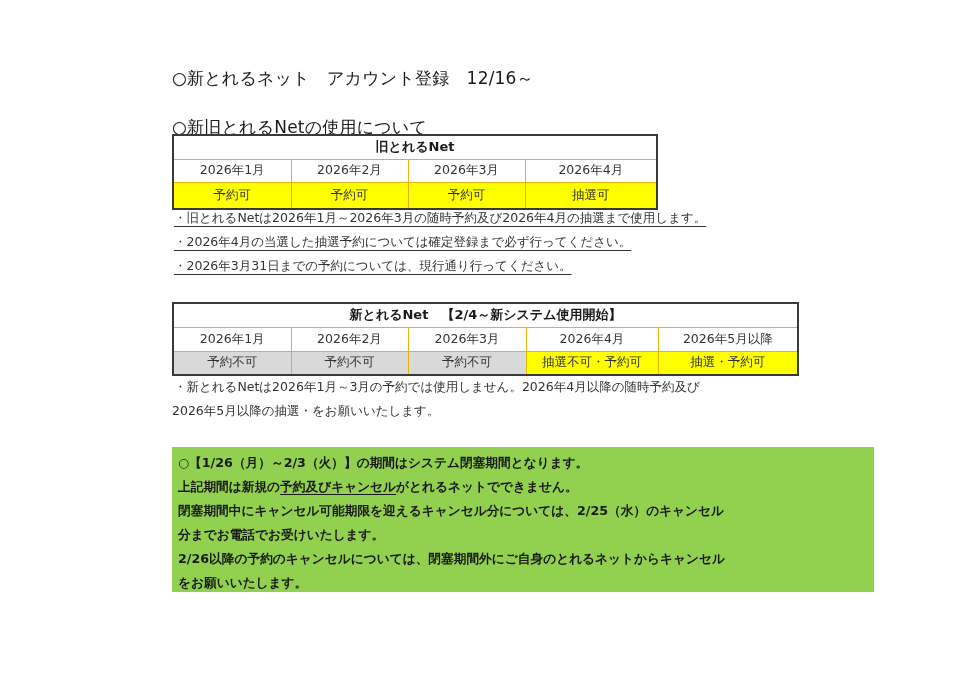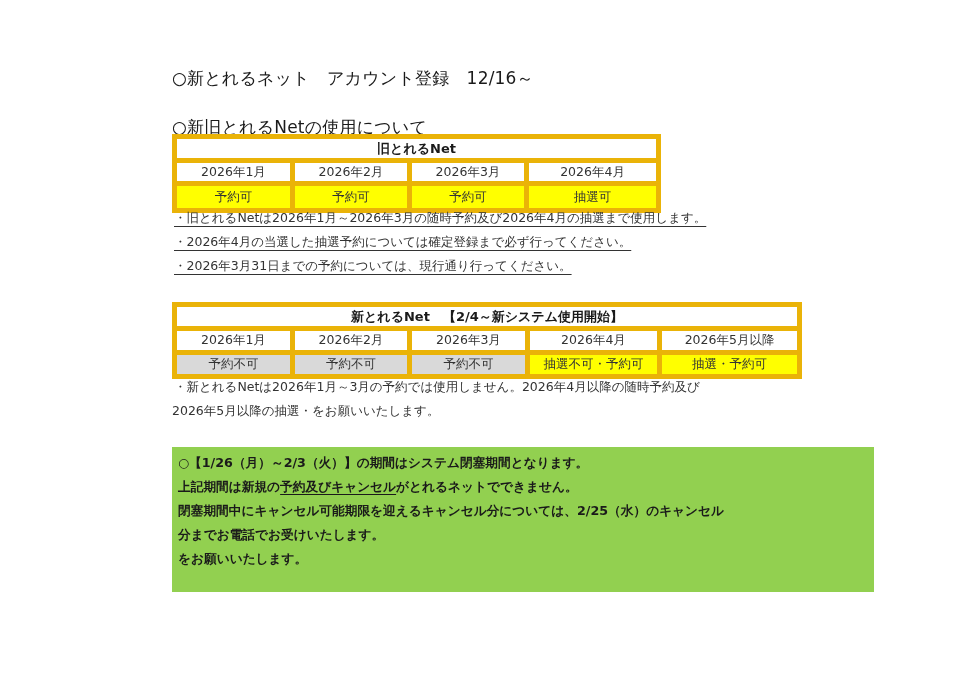--- a/index.html
+++ b/index.html
@@ -22,21 +22,21 @@
       white-space: nowrap;
       letter-spacing: 0.2px;
     }
     table.grid {
       position: absolute;
       border-collapse: collapse;
       table-layout: fixed;
       font-size: 12.5px;
     }
     table.grid td {
-      border: 5px solid #eab308;
+      border: 1px solid #eab308;
       text-align: center;
       vertical-align: middle;
       padding: 0;
       white-space: nowrap;
       color: #333;
     }
     table.grid td.title {
       font-weight: bold;
       color: #1a1a1a;
       font-size: 13px;
@@ -145,14 +145,15 @@
   </table>
 
 <div class="note" style="top:379px;">・新とれるNetは2026年1月～3月の予約では使用しません。2026年4月以降の随時予約及び</div>
 <div class="note" style="top:403px; left:172px;">2026年5月以降の抽選・をお願いいたします。</div>
 
 <div class="greenbox">
   <div class="gl">○【1/26（月）～2/3（火）】の期間はシステム閉塞期間となります。</div>
   <div class="gl"><span>上記期間は新規の</span><span class="u">予約及びキャンセル</span><span>がとれるネットでできません。</span></div>
   <div class="gl">閉塞期間中にキャンセル可能期限を迎えるキャンセル分については、2/25（水）のキャンセル</div>
   <div class="gl">分までお電話でお受けいたします。</div>
+  <div class="gl">2/26以降の予約のキャンセルについては、閉塞期間外にご自身のとれるネットからキャンセル</div>
   <div class="gl">をお願いいたします。</div>
 </div>
 
 </body></html>

